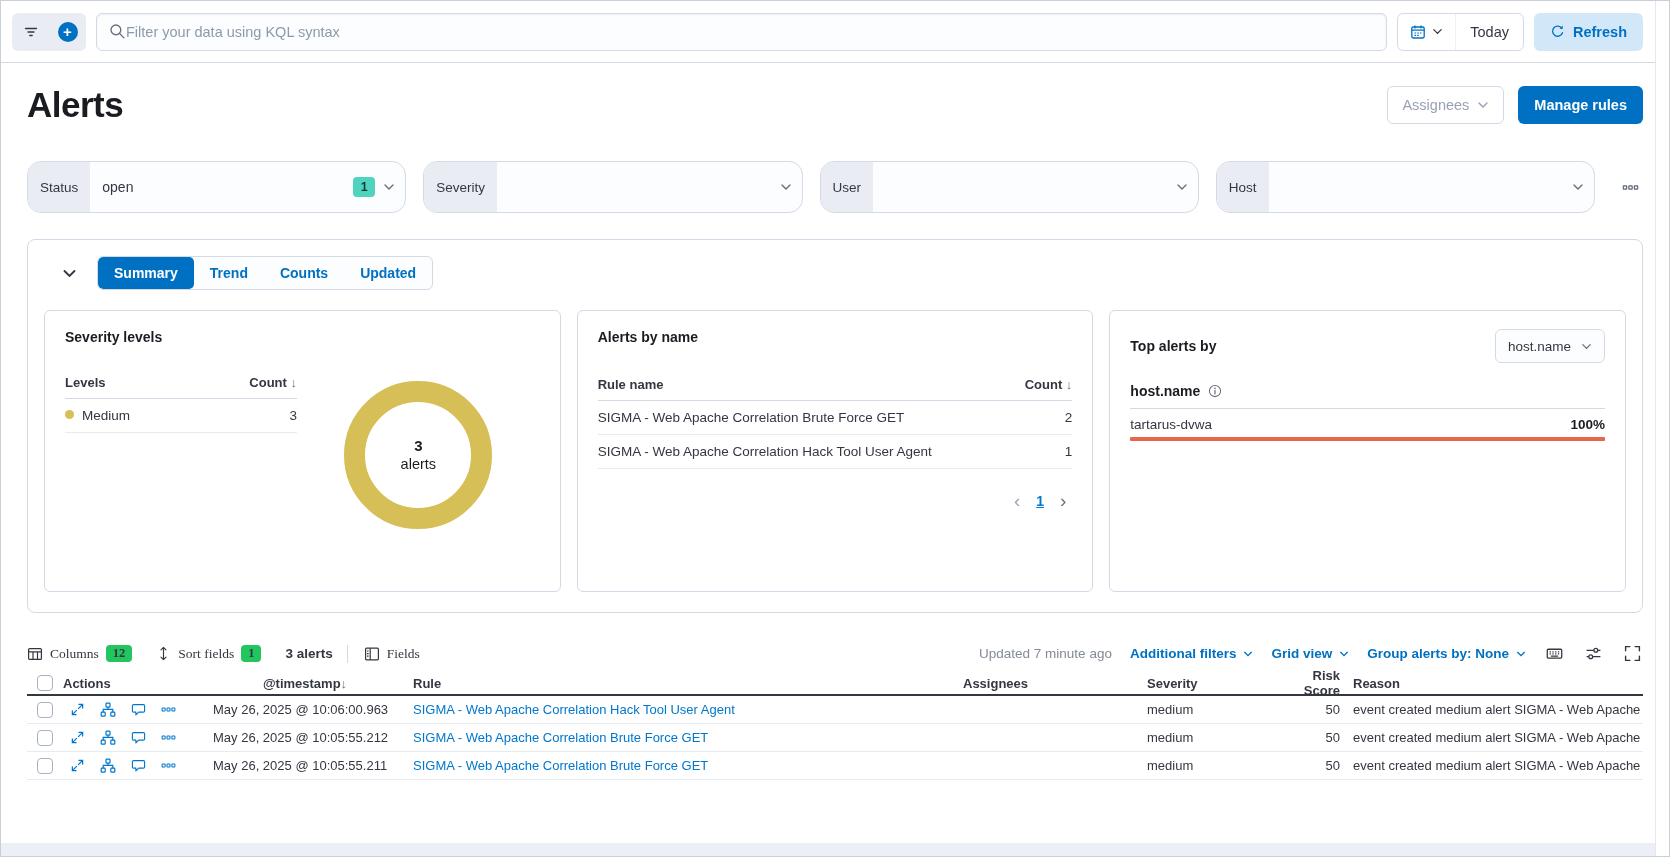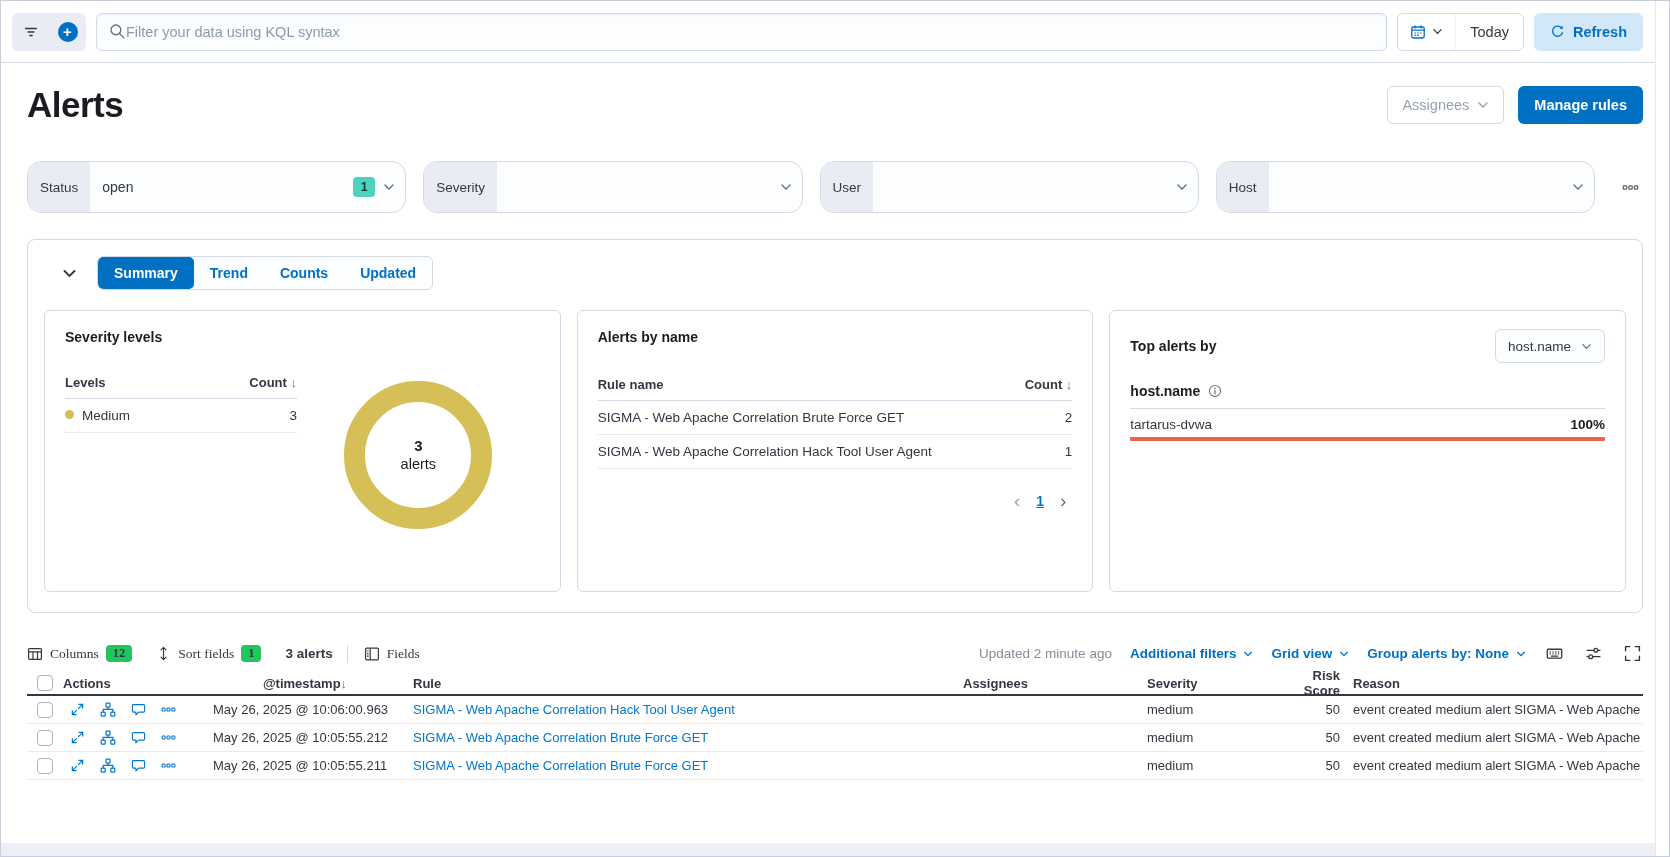--- a/index.html
+++ b/index.html
@@ -365,21 +365,21 @@
       <span class="tb-divider"></span>
       <button class="tb-item">
         <svg width="16" height="16" viewBox="0 0 16 16">
           <rect x="1.6" y="2.2" width="12.8" height="11.6" rx="1" stroke="#343741" stroke-width="1.2" fill="none"></rect>
           <path d="M6.2 2.2v11.6M3 5h1.6M3 7.6h1.6M3 10.2h1.6" stroke="#343741" stroke-width="1.2"></path>
         </svg>
         <span>Fields</span>
       </button>
 
       <div class="tb-right">
-        <span class="tb-updated">Updated 2 minute ago</span>
+        <span class="tb-updated">Updated 7 minute ago</span>
         <button class="tb-link">
           <span>Additional filters</span>
           <svg width="10" height="10" viewBox="0 0 12 12">
             <path d="M2 4l4 4 4-4" stroke="#0071c2" stroke-width="1.6" fill="none" stroke-linecap="round"></path>
           </svg>
         </button>
         <button class="tb-link">
           <span>Grid view</span>
           <svg width="10" height="10" viewBox="0 0 12 12">
             <path d="M2 4l4 4 4-4" stroke="#0071c2" stroke-width="1.6" fill="none" stroke-linecap="round"></path>

